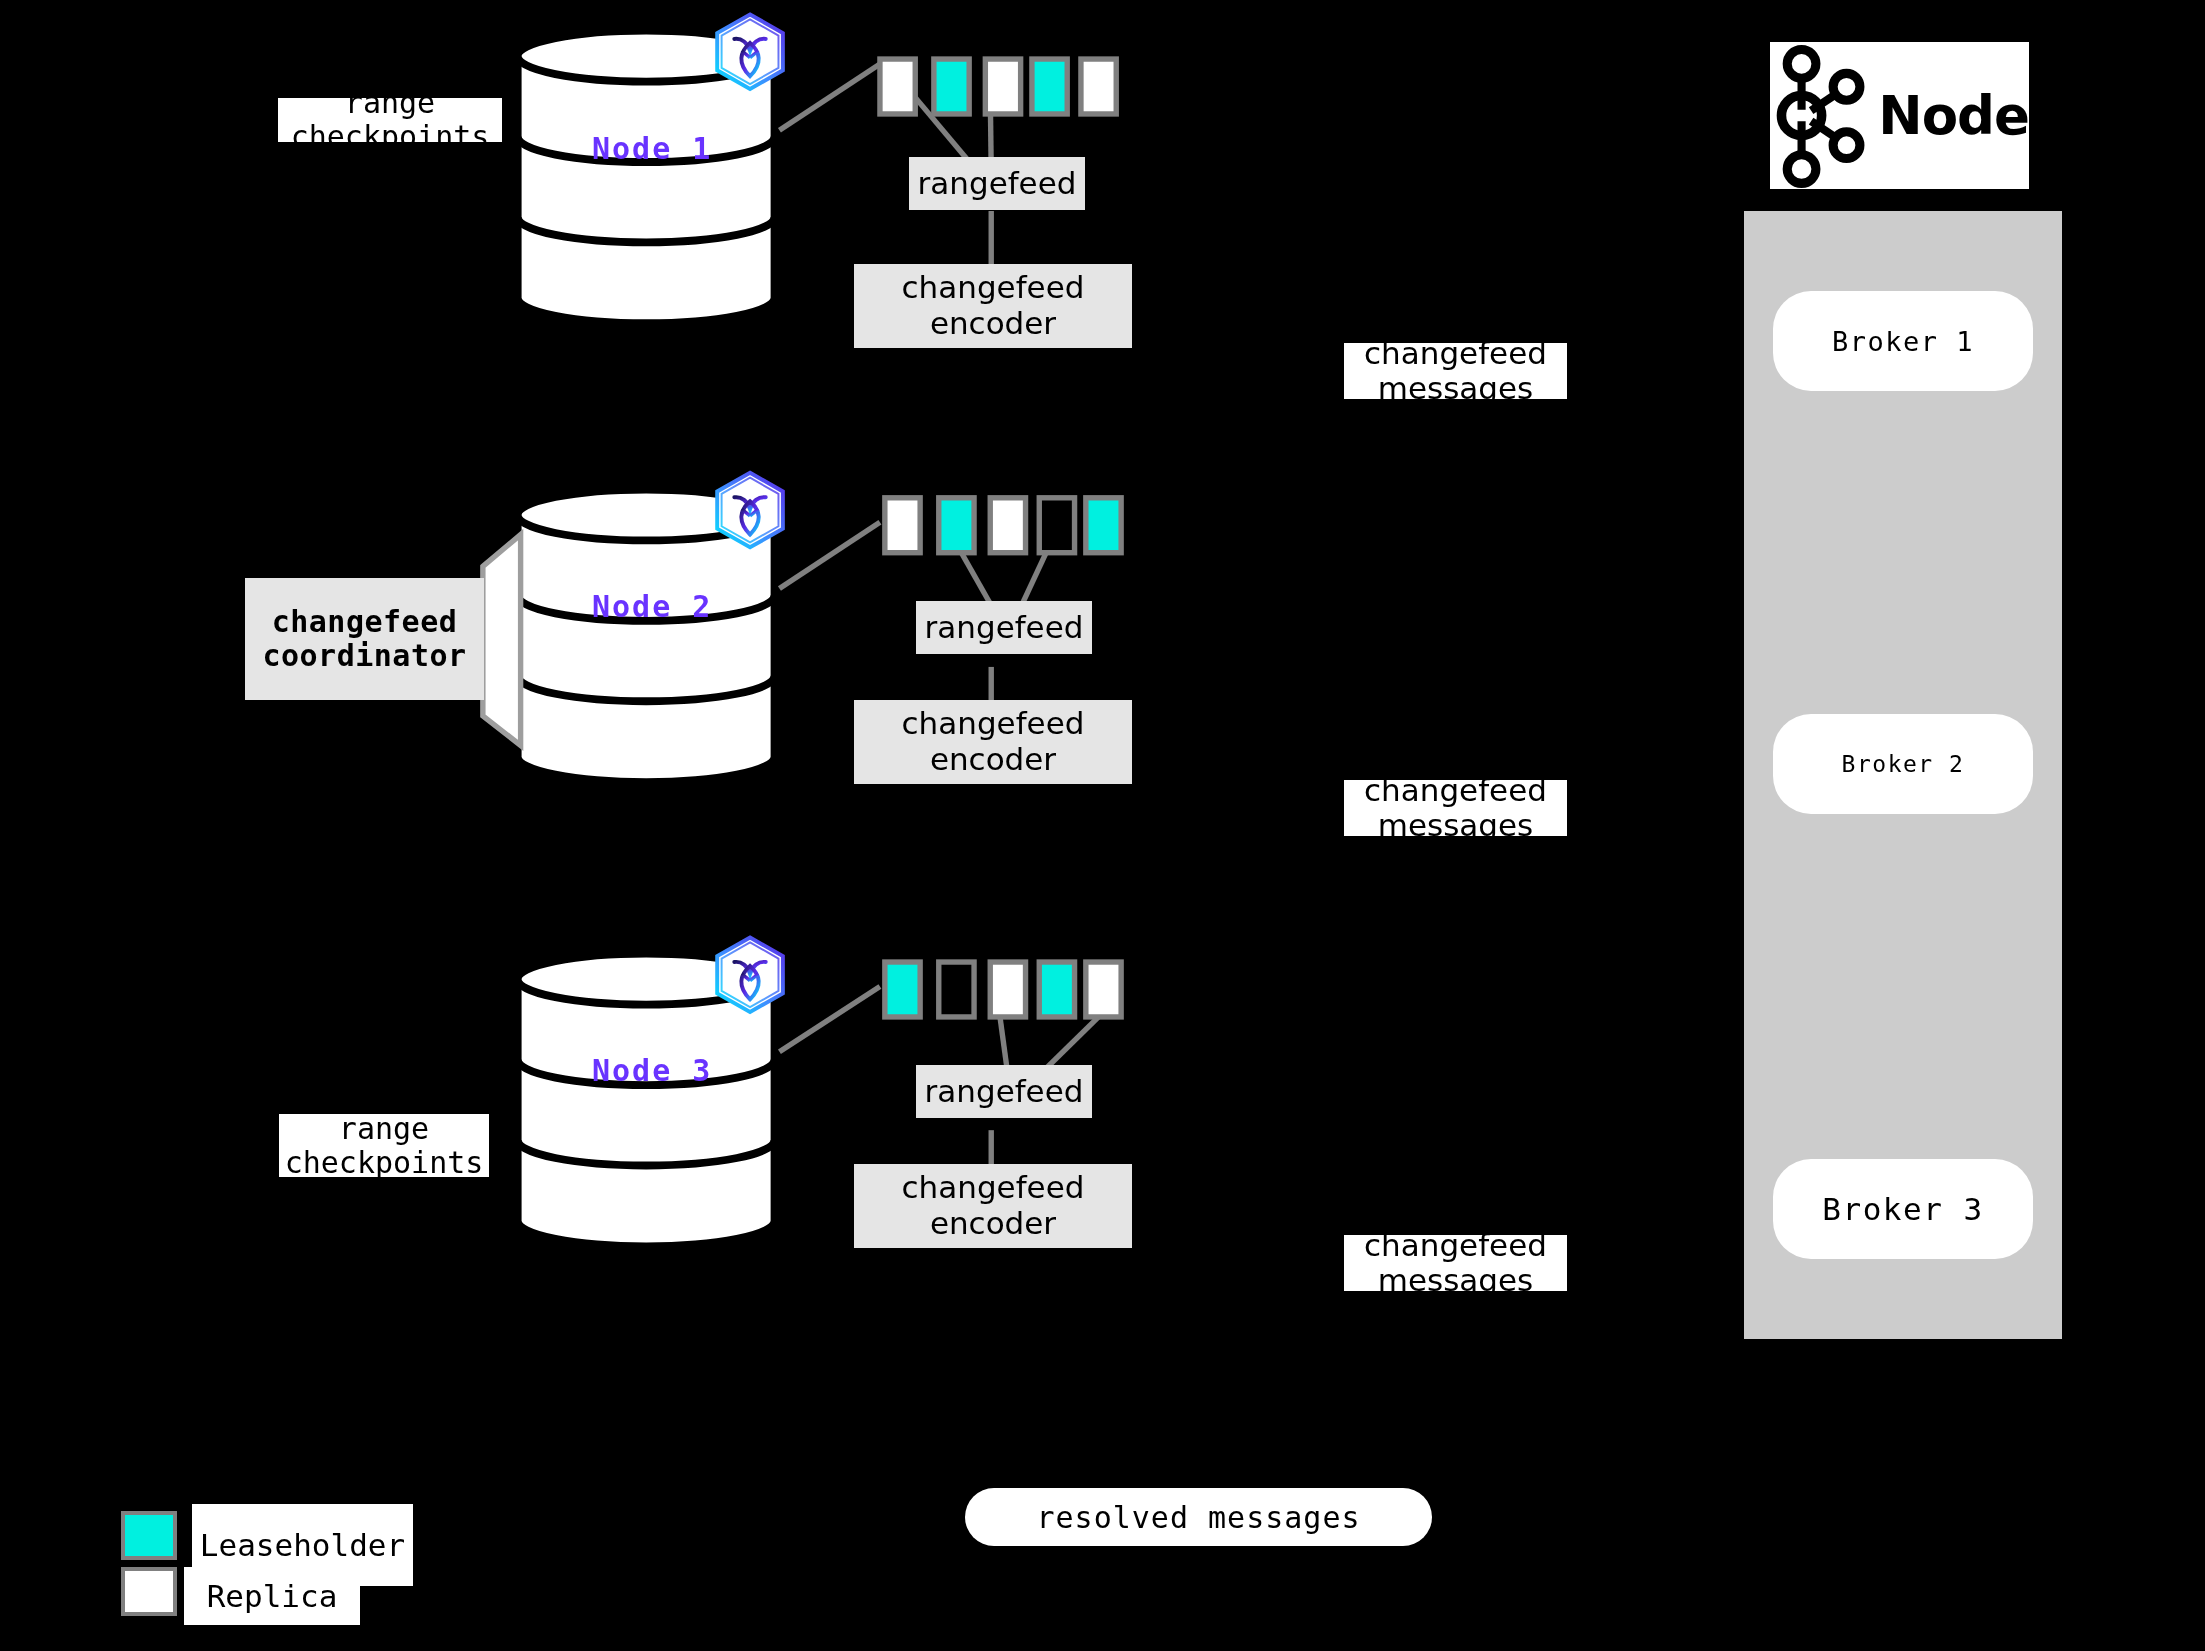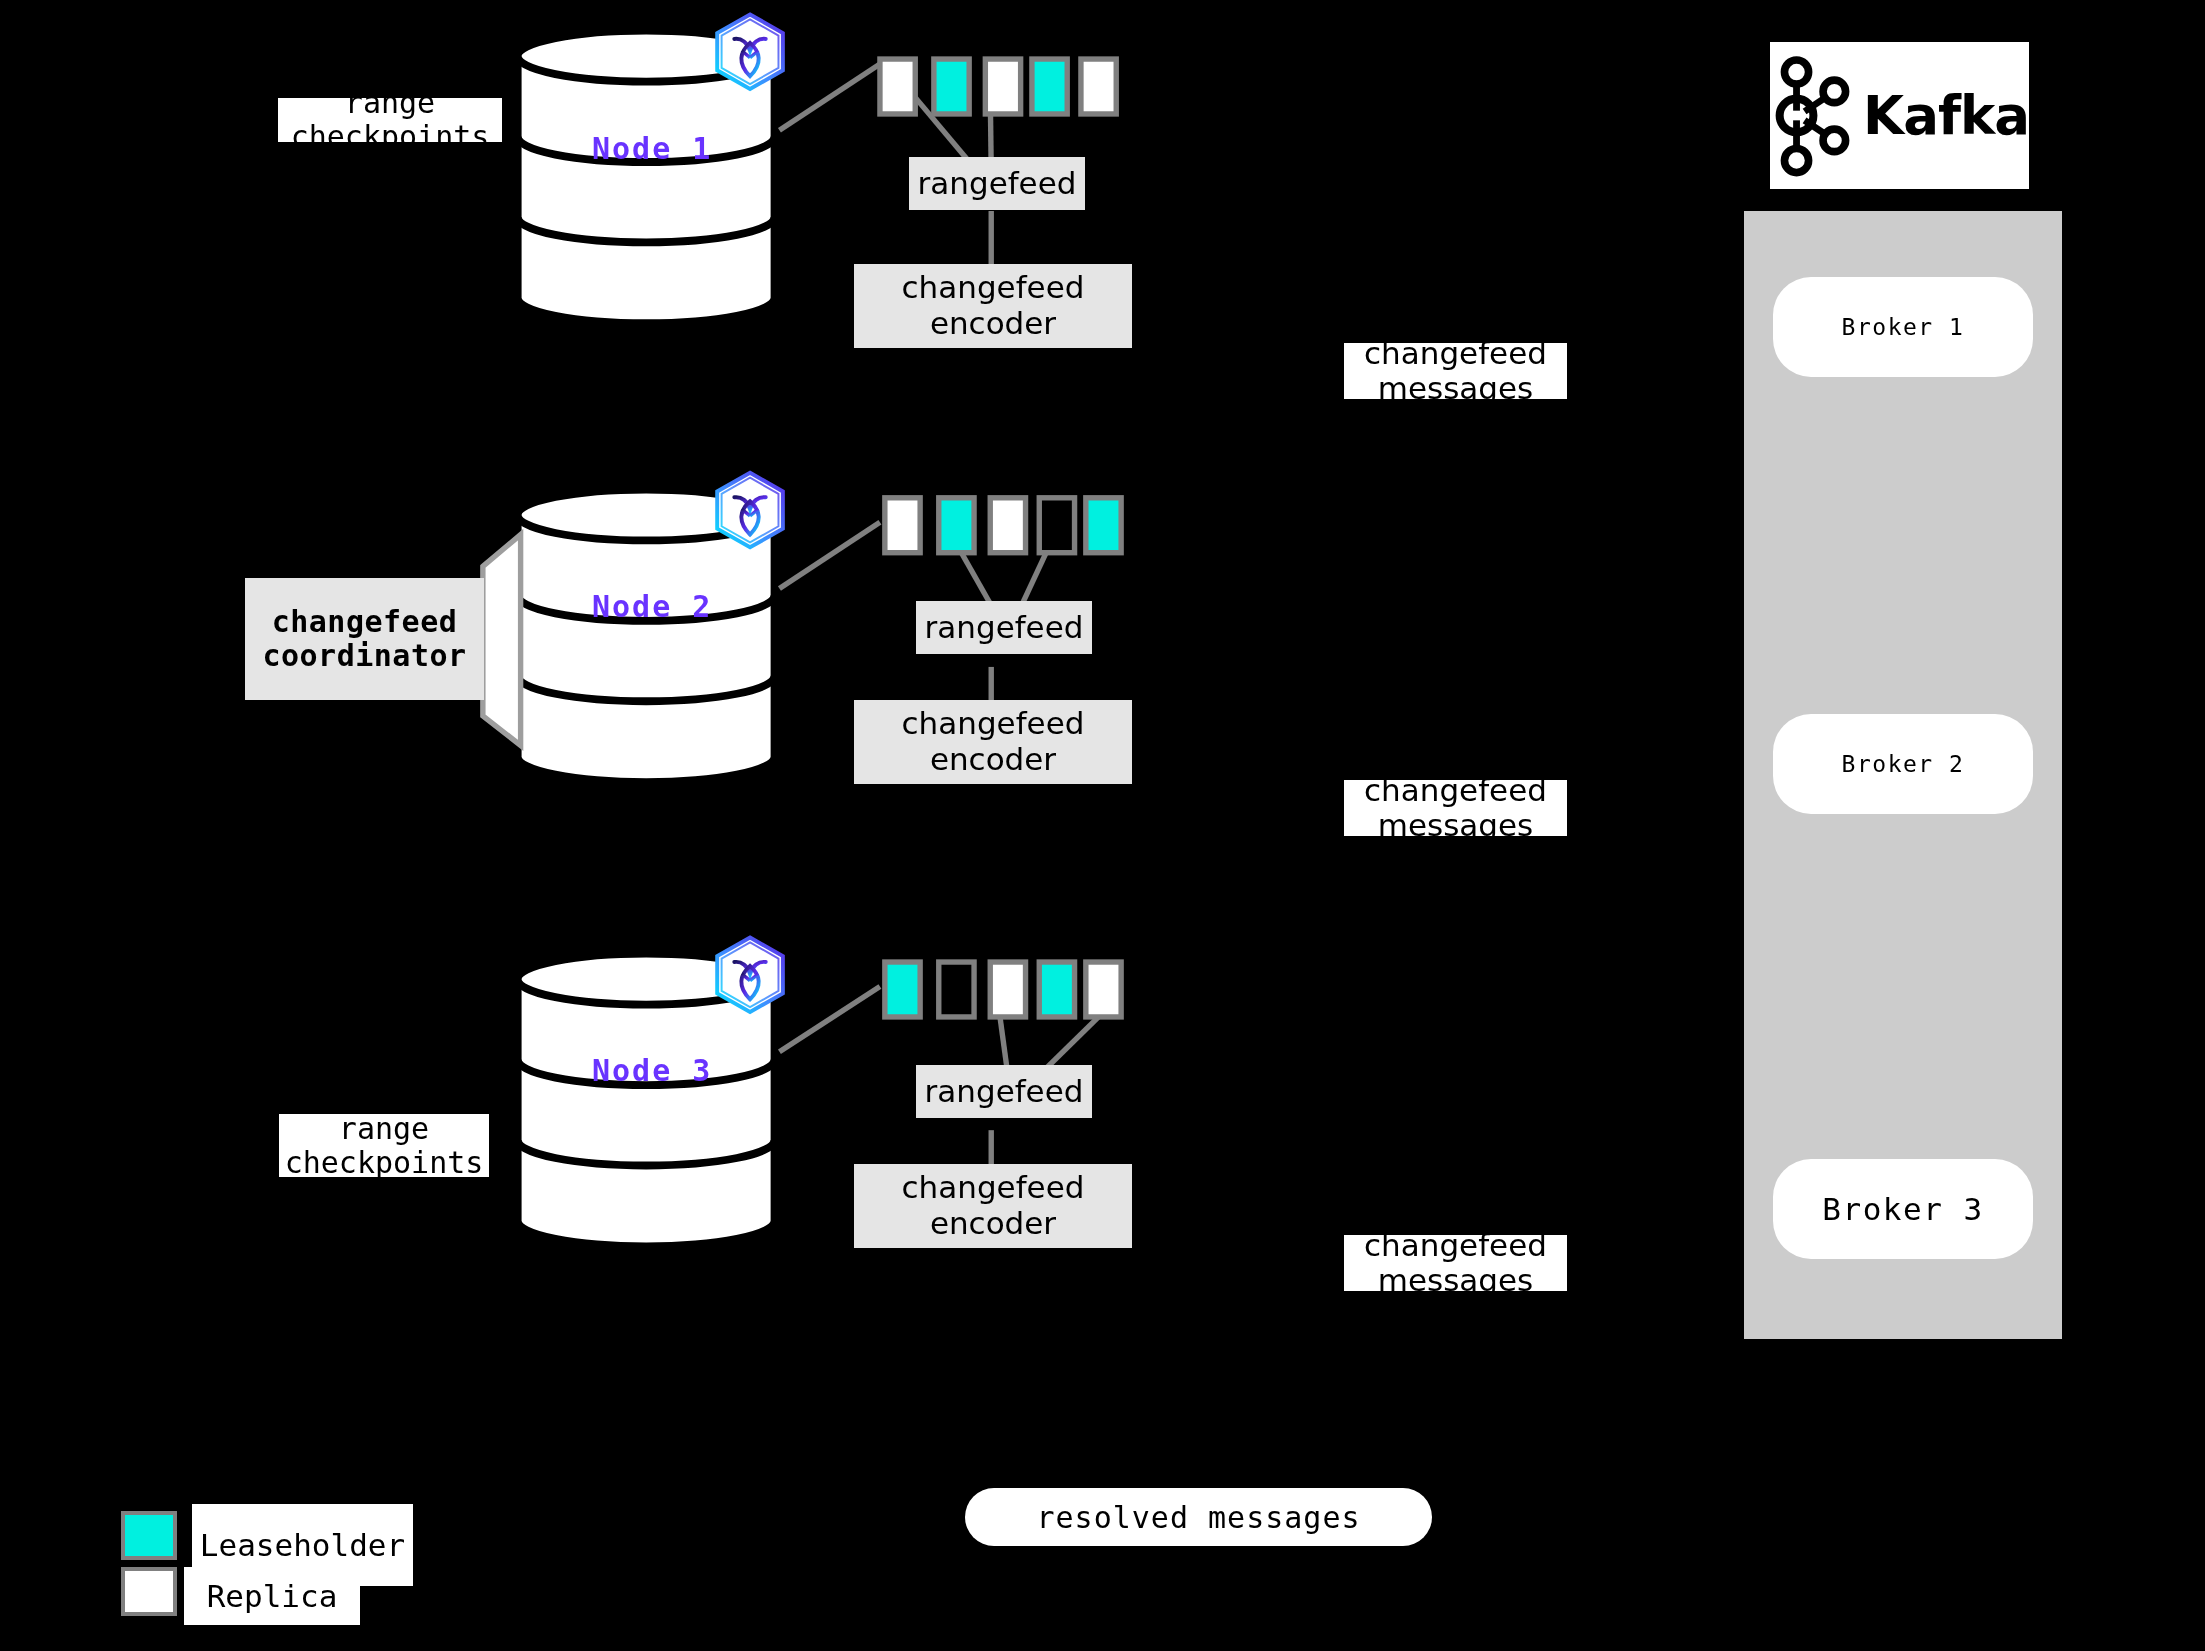--- a/index.html
+++ b/index.html
@@ -229,26 +229,26 @@
     <span>changefeed</span>
     <span>messages</span>
   </div>
 
   <div class="pill" style="left:965px;top:1451px;width:467px;height:58px;font-size:30px;">resolved messages</div>
 
   <div class="kafkapanel" style="left:1770px;top:42px;width:259px;height:147px;">
     <svg width="98" height="147" viewBox="0 0 200 300">
       <use href="#kafkamark"></use>
     </svg>
-    <span class="kafkaword">Kafka</span>
+    <span class="kafkaword">Node</span>
   </div>
 
   <div class="cluster" style="left:1744px;top:211px;width:318px;height:1128px;"></div>
 
-  <div class="broker" style="left:1773px;top:277px;width:260px;height:100px;font-size:23px;">Broker 1</div>
+  <div class="broker" style="left:1773px;top:291px;width:260px;height:100px;font-size:27px;">Broker 1</div>
 
   <div class="broker" style="left:1773px;top:714px;width:260px;height:100px;font-size:23px;">Broker 2</div>
 
   <div class="broker" style="left:1773px;top:1159px;width:260px;height:100px;font-size:31px;">Broker 3</div>
 
   <div class="swatch" style="left:121px;top:1511px;width:56px;height:49px;background:#00F0E0;"></div>
   <div class="swatch" style="left:121px;top:1567px;width:56px;height:49px;background:#FFFFFF;"></div>
 
   <div class="wbox" style="left:184px;top:1504px;width:221px;height:82px;font-size:31px;justify-content:center;margin-left:8px;">Leaseholder</div>
 

